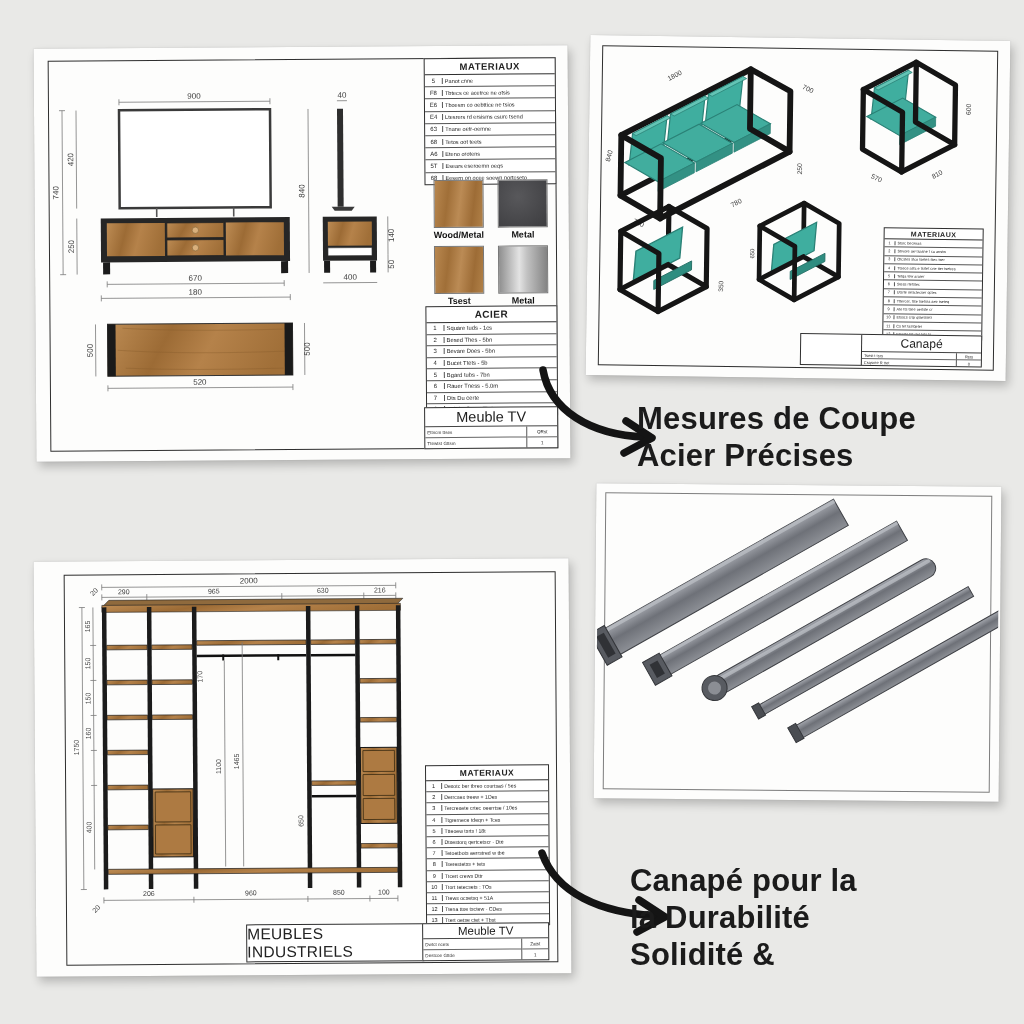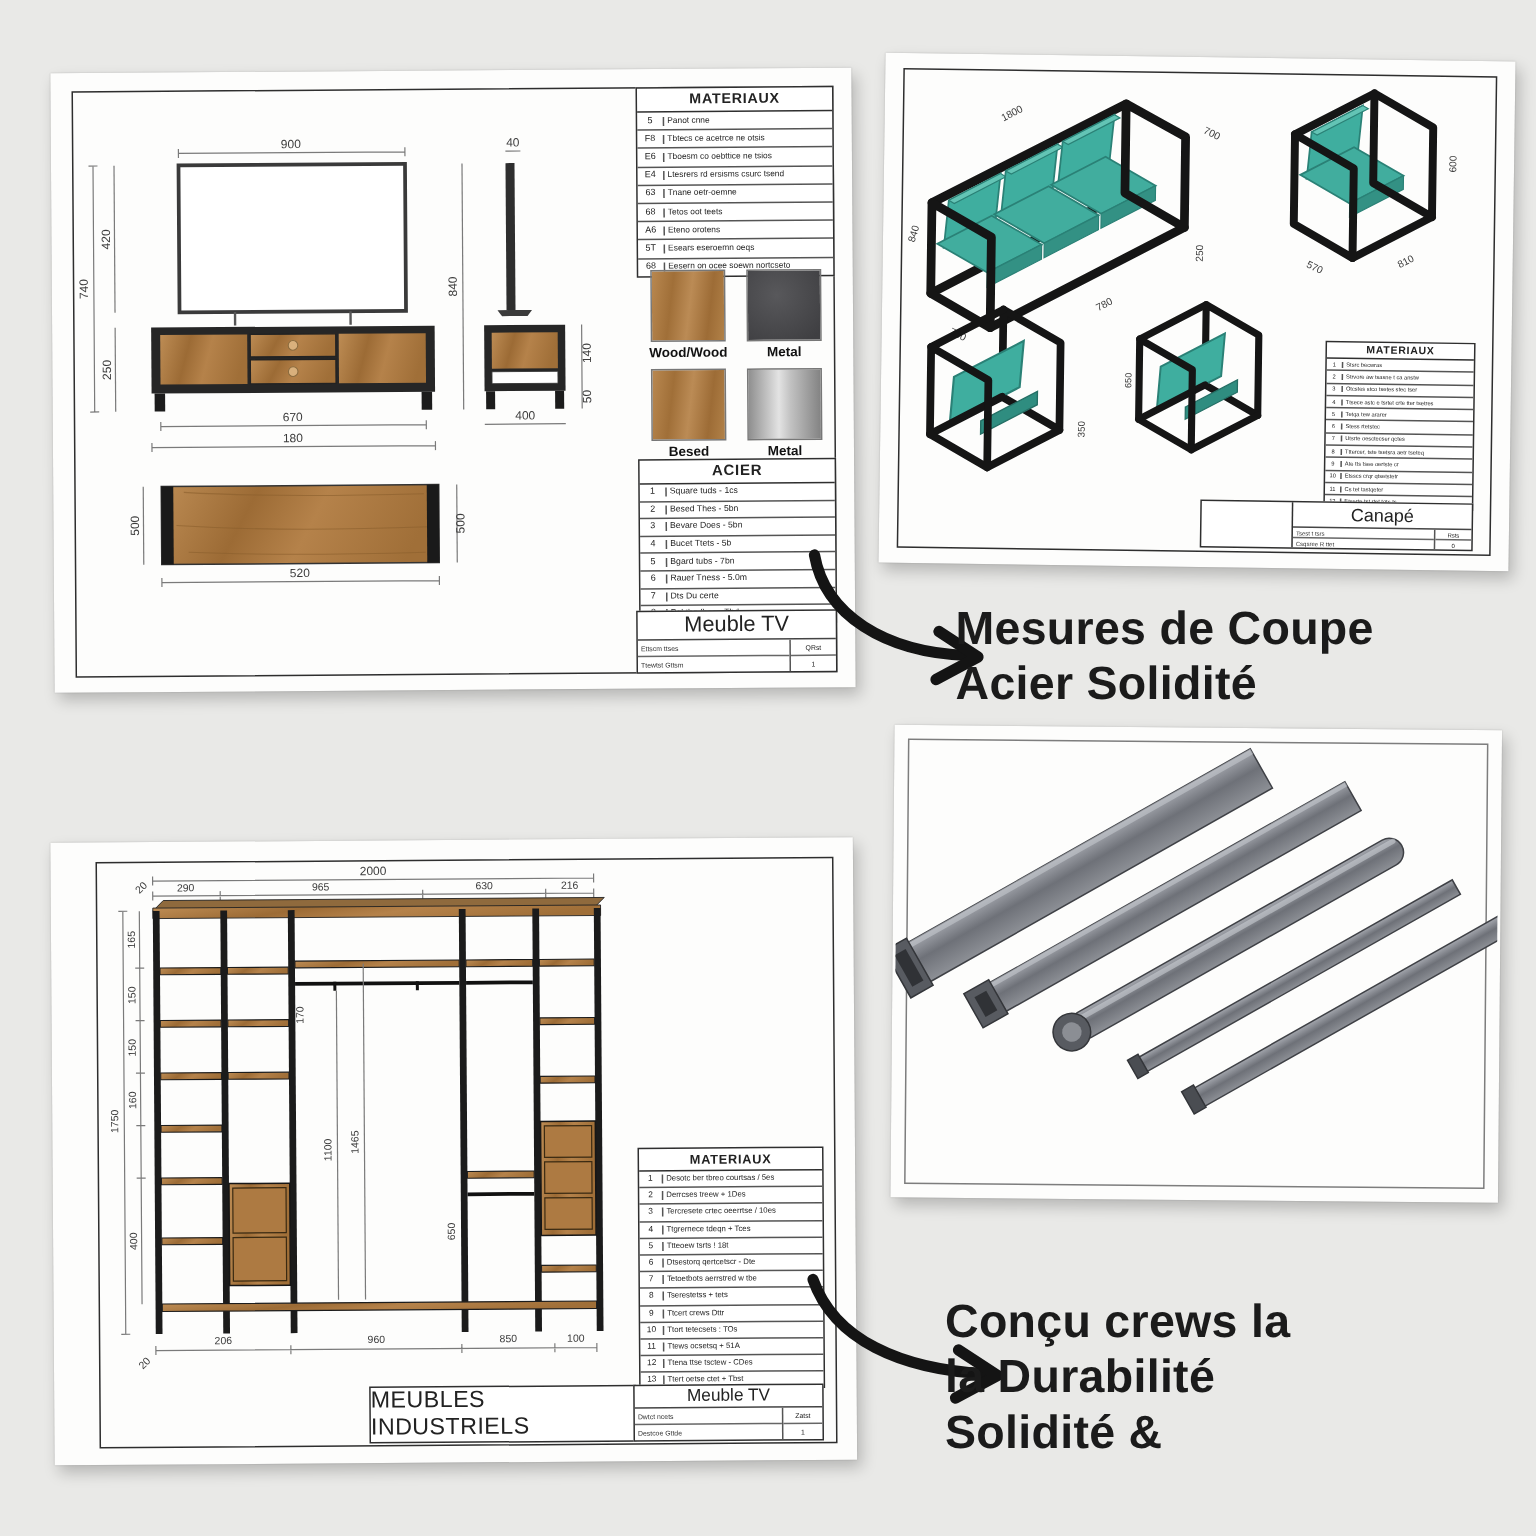--- a/index.html
+++ b/index.html
@@ -204,29 +204,29 @@
           <div class="trow">
           <span class="tnum">68</span>
           <span class="tdesc">Eesern on ocee soewn nortcseto</span>
         </div>
         </div>
     </div>
 
     <div class="swatches">
       <div class="swcell">
         <div class="swatch wood"></div>
-        <div class="swlabel">Wood/Wood</div>
+        <div class="swlabel">Wood/Metal</div>
       </div>
       <div class="swcell">
         <div class="swatch metal-dark"></div>
         <div class="swlabel">Metal</div>
       </div>
       <div class="swcell">
         <div class="swatch wood"></div>
-        <div class="swlabel">Besed</div>
+        <div class="swlabel">Tsest</div>
       </div>
       <div class="swcell">
         <div class="swatch metal-silver"></div>
         <div class="swlabel">Metal</div>
       </div>
     </div>
 
     <div class="ttable" id="tv-acier">
       <div class="thead">ACIER</div>
       <div>
@@ -438,21 +438,21 @@
       </div>
     </div>
   </section>
 
   <svg class="arrow" style="left:520px;top:350px;" width="160" height="115" viewBox="0 0 160 115">
     <path d="M23 20 C 30 60, 70 85, 125 87" stroke="#141414" stroke-width="7.5" fill="none" stroke-linecap="round"></path>
     <path d="M106 71 L132 88 L104 103" stroke="#141414" stroke-width="7.5" fill="none" stroke-linecap="round" stroke-linejoin="round"></path>
   </svg>
   <div class="note" style="left:637px;top:400px;width:340px;">
     <div>Mesures de Coupe</div>
-    <div>Acier Solidité</div>
+    <div>Acier Précises</div>
   </div>
 
   <section class="card" style="left:595px;top:485px;width:405px;height:315px;transform:rotate(0.5deg);">
     <div class="inner-border" style="left:9px;top:9px;width:385px;height:295px;border:1.5px solid #7d7d7d;"></div>
     <svg viewBox="0 0 400 310" style="position:absolute;left:2px;top:2px;width:401px;height:311px;">
       <g transform="translate(-6,14) rotate(-30 205 150)">
         <g>
           <rect x="50" y="36" width="262" height="30" fill="url(#steelg)" stroke="#3f4146" stroke-width="1"></rect>
           <rect x="50" y="36" width="262" height="4" fill="#c9ccd1" opacity=".55"></rect>
           <rect x="34" y="33" width="17" height="36" fill="#585b61" stroke="#34363a" stroke-width="1"></rect>
@@ -652,18 +652,18 @@
         </div>
       </div>
     </div>
   </section>
 
   <svg class="arrow" style="left:520px;top:835px;" width="170" height="105" viewBox="0 0 170 105">
     <path d="M22 18 C 36 58, 80 78, 138 81" stroke="#141414" stroke-width="7.5" fill="none" stroke-linecap="round"></path>
     <path d="M119 65 L145 82 L117 97" stroke="#141414" stroke-width="7.5" fill="none" stroke-linecap="round" stroke-linejoin="round"></path>
   </svg>
   <div class="note" style="left:630px;top:862px;width:340px;">
-    <div>Conçu crews la</div>
+    <div>Canapé pour la</div>
     <div>la Durabilité</div>
     <div>Solidité &amp;</div>
   </div>
 
 </div>
 
 </body></html>

